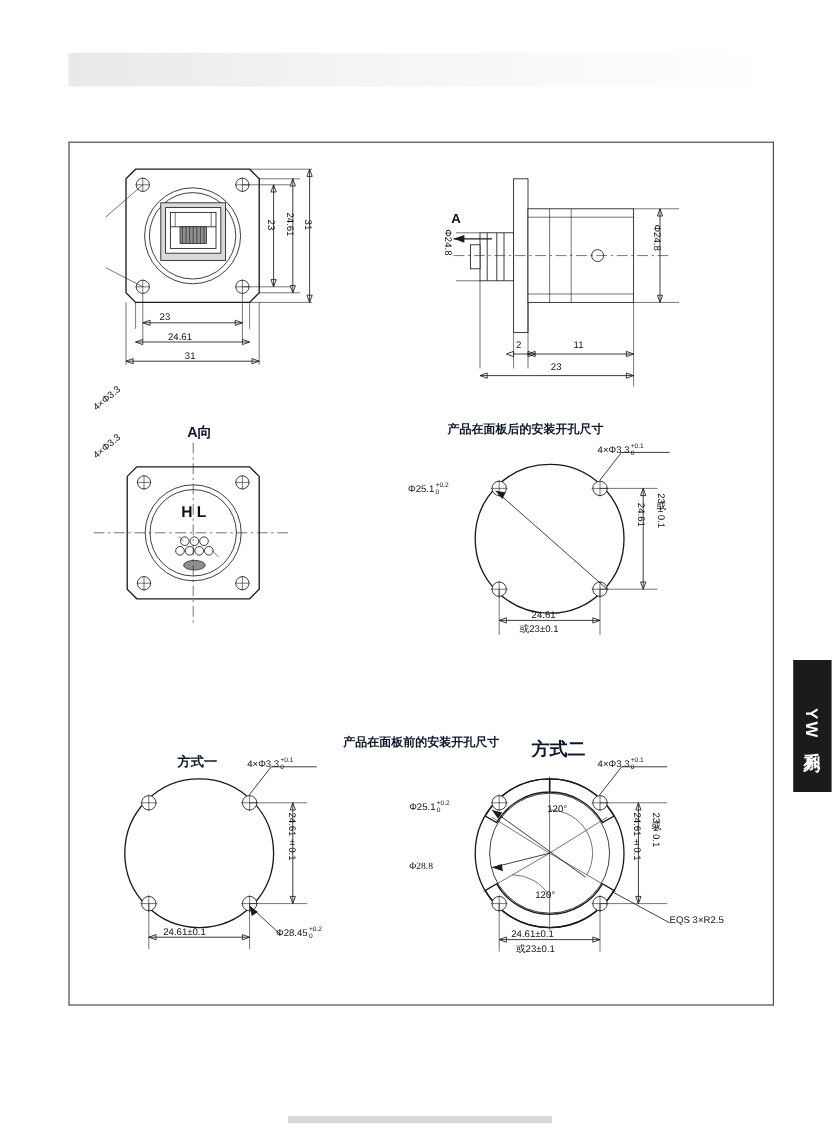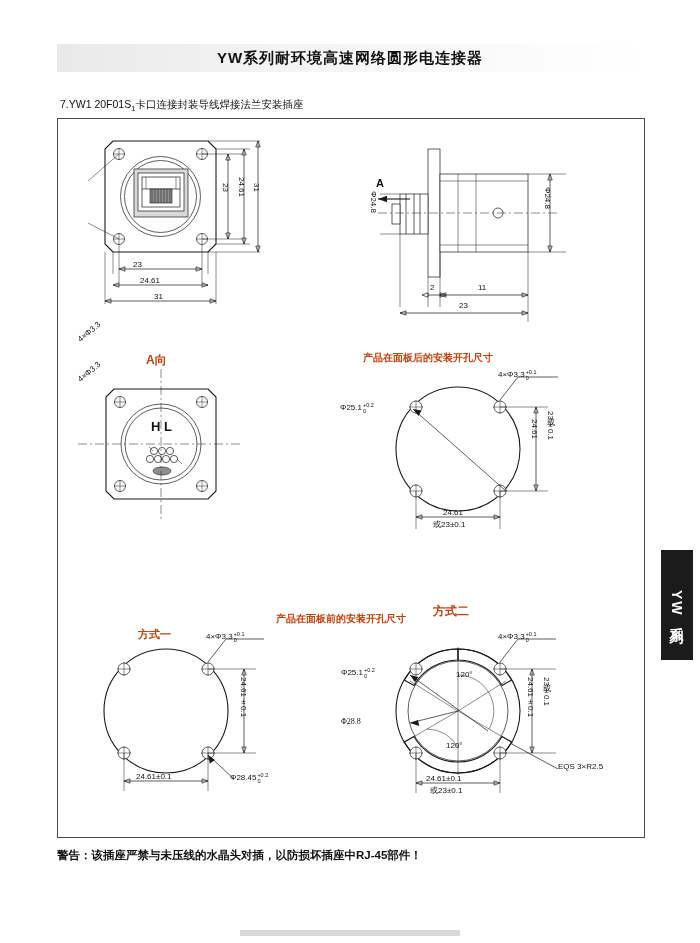--- a/index.html
+++ b/index.html
@@ -56,41 +56,37 @@
   }
   .footer-bar{
     position:absolute;left:240px;top:930px;width:220px;height:6px;
     background:#d8d8d8;
   }
 
   
   .lbl{position:absolute;font-size:8px;color:#111;white-space:nowrap;}
   .lbl.b{font-weight:bold;}
   .lbl.v{writing-mode:vertical-rl;}
-  .sec-title{position:absolute;font-size:10px;font-weight:bold;color:#c2410c;white-space:nowrap;}
+  .sec-title{position:absolute;font-size:10px;font-weight:bold;color:#0f172a;white-space:nowrap;margin-left:10px;}
   svg{position:absolute;left:0;top:0;overflow:visible;}
   .ln{stroke:#1a1a1a;stroke-width:0.7;fill:none;}
   .ln2{stroke:#1a1a1a;stroke-width:1.1;fill:none;}
   .thin{stroke:#1a1a1a;stroke-width:0.5;fill:none;}
   .dash{stroke:#1a1a1a;stroke-width:0.5;fill:none;stroke-dasharray:9 3 2 3;}
   .fillw{fill:#ffffff;stroke:#1a1a1a;stroke-width:0.7;}
   .fillg{fill:#d9d9d9;stroke:#1a1a1a;stroke-width:0.7;}
   .filld{fill:#8f8f8f;stroke:#1a1a1a;stroke-width:0.6;}
 </style>
 </head>
 <body>
 
 <div class="page">
 
   <div class="header-band"></div>
-  <div class="header-title">YW系列耐环境高速网络圆形电连接器</div>
-
-  <div class="caption">
-    <span>7.YW1  20F01S</span><sub>1</sub><span>卡口连接封装导线焊接法兰安装插座</span>
-  </div>
+
 
   <div class="frame">
 
     <svg width="586" height="718">
 
       <g>
 
         <path class="ln2" d="M55,22 L150,22 L158,30 L158,125 L150,133 L55,133 L47,125 L47,30 Z"></path>
 
         <circle class="fillw" cx="61" cy="35" r="5.5"></circle>
@@ -327,21 +323,21 @@
     </div>
     <div class="lbl v" style="left:181px;top:558px;">24.61±0.1</div>
     <div class="lbl" style="left:78px;top:653px;">24.61±0.1</div>
     <div class="lbl" style="left:172px;top:653px;">
       <span>Φ28.45</span><span style="display:inline-block;vertical-align:middle;font-size:5.5px;line-height:6px;margin-left:1px;">
         <span style="display:block;">+0.2</span>
         <span style="display:block;">0</span>
       </span>
     </div>
 
-    <div class="sec-title" style="left:375px;top:484px;font-size:12px;">方式二</div>
+    <div class="sec-title" style="left:375px;top:496px;font-size:15px;">方式二</div>
     <div class="lbl" style="left:440px;top:512px;">
       <span>4×Φ3.3</span><span style="display:inline-block;vertical-align:middle;font-size:5.5px;line-height:6px;margin-left:1px;">
         <span style="display:block;">+0.1</span>
         <span style="display:block;">0</span>
       </span>
     </div>
     <div class="lbl" style="left:283px;top:548px;">
       <span>Φ25.1</span><span style="display:inline-block;vertical-align:middle;font-size:5.5px;line-height:6px;margin-left:1px;">
         <span style="display:block;">+0.2</span>
         <span style="display:block;">0</span>
@@ -355,16 +351,15 @@
     <div class="lbl" style="left:368px;top:655px;">24.61±0.1</div>
     <div class="lbl" style="left:372px;top:666px;">或23±0.1</div>
     <div class="lbl" style="left:500px;top:643px;">EQS 3×R2.5</div>
 
   </div>
 
   <div class="side-tab">
     <span>YW系列</span>
   </div>
 
-  <div class="warning">警告：该插座严禁与未压线的水晶头对插，以防损坏插座中RJ-45部件！</div>
   <div class="footer-bar"></div>
 
 </div>
 
 </body></html>

